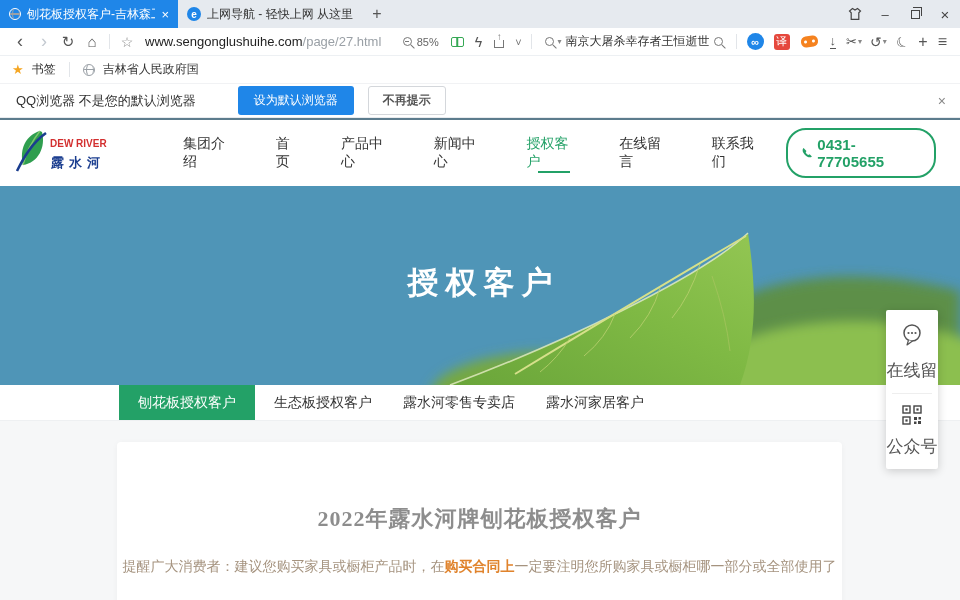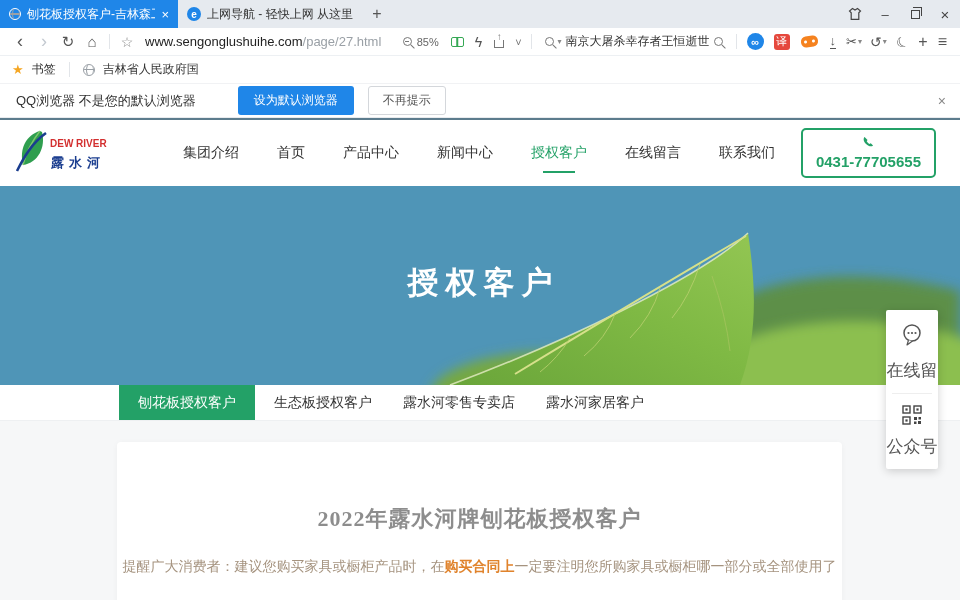--- a/index.html
+++ b/index.html
@@ -75,37 +75,37 @@
   .globe::after { content:""; position:absolute; left:50%; top:-2px; bottom:-2px; width:6px;
     margin-left:-3px; border:1.2px solid #9aa0a6; border-radius:50%; }
   .bk-item { max-width:112px; white-space:nowrap; overflow:hidden; }
 
   
   .notifbar { height:34px; background:#fff; display:flex; align-items:center; padding:0 16px;
     font-size:13px; color:#333; position:relative; border-bottom:1px solid #e9ebee; }
   .btn-primary { margin-left:42px; background:#1f86e8; color:#fff; border:none; border-radius:3px;
     font-size:12px; padding:6px 16px; font-family:inherit; }
   .btn-ghost { margin-left:14px; background:#fff; color:#555; border:1px solid #d4d7db;
-    border-radius:3px; font-size:12px; padding:5px 14px; font-family:inherit; }
+    border-radius:3px; font-size:12px; padding:5px 14px; font-family:inherit;font-weight:bold; }
   .notif-close { position:absolute; right:14px; top:50%; transform:translateY(-50%);
     color:#888; font-size:14px; }
 
   
   .siteheader { height:68px; background:#fff; display:flex; align-items:center;
     border-top:2px solid #5c7c8d; padding:0 14px; }
   .logo { flex:none; }
   .mainnav { display:flex; margin-left:42px; height:100%; }
   .navitem { padding:0 19px; display:flex; align-items:center; font-size:14px; color:#333;
     position:relative; }
   .navitem.active { color:#23a167; }
   .navitem.active::after { content:""; position:absolute; left:50%; transform:translateX(-50%);
     bottom:13px; width:32px; height:2px; background:#23a167; }
-  .phone-pill { margin-left:auto; margin-right:10px; border:2px solid #23a167; border-radius:5px;
+  .phone-pill { margin-left:auto; margin-right:10px; border:2px solid #23a167; border-radius:20px;
     padding:6px 13px; color:#23a167; font-weight:bold; font-size:15px; display:flex;
-    align-items:center; gap:4px; background:#fff;flex-direction:column; }
+    align-items:center; gap:4px; background:#fff; }
 
   
   .hero { height:199px; position:relative; overflow:hidden; background:#4f95b7; }
   .hero svg { position:absolute; inset:0; }
   .hero-title { position:absolute; top:76px; left:0; right:0; text-align:center; color:#fff;
     font-size:31px; font-weight:bold; letter-spacing:7px; text-indent:7px; }
 
   
   .sitetabs { height:36px; background:#fff; display:flex; padding-left:119px;
     border-bottom:1px solid #eef0f2; }

